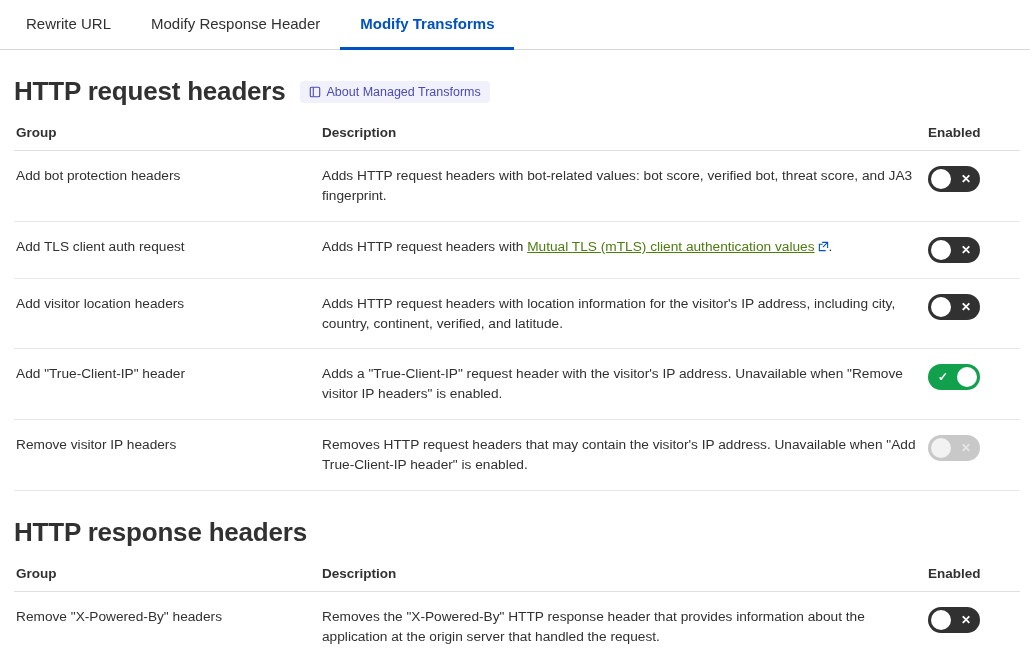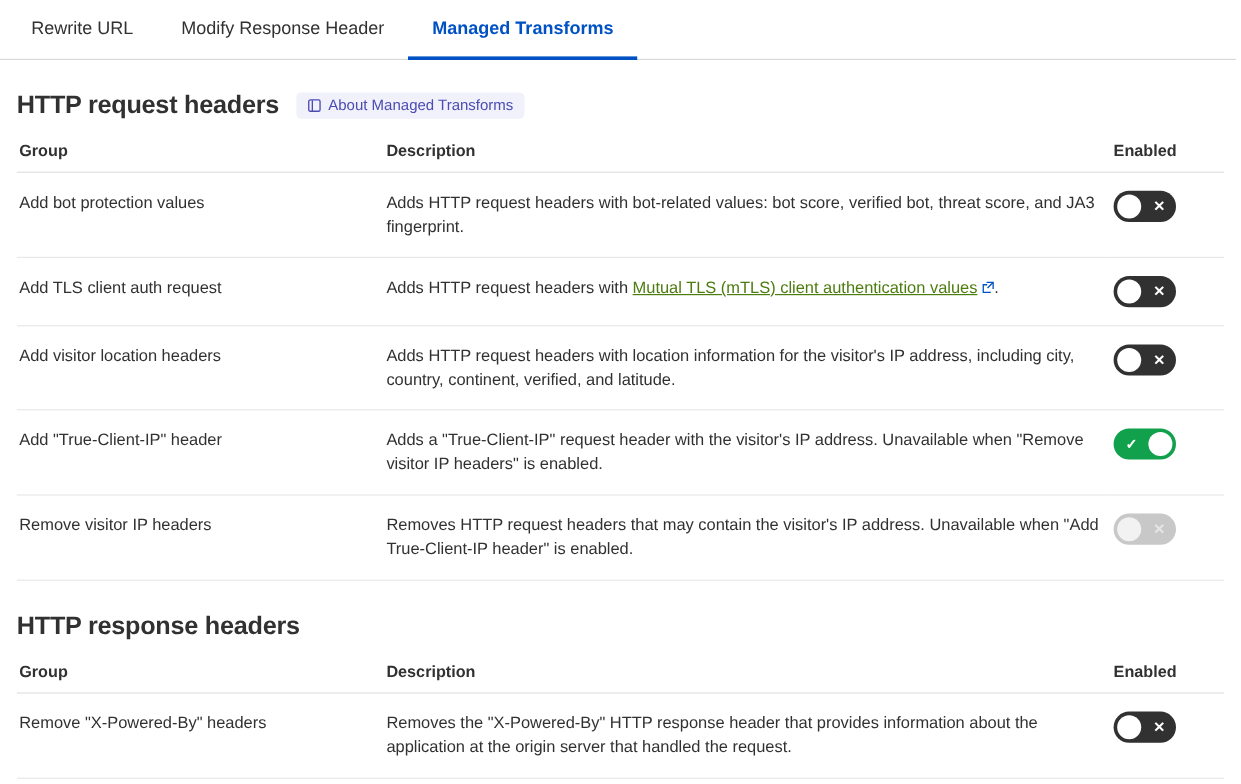--- a/index.html
+++ b/index.html
@@ -40,21 +40,21 @@
 
   
   .section { padding: 0 14px; }
   .section-head {
     display: flex;
     align-items: center;
     gap: 14px;
     margin: 26px 0 14px 0;
   }
   .section-title {
-    font-size: 21px;
+    font-size: 26px;
     font-weight: bold;
     color: #313131;
     letter-spacing: -0.2px;
   }
   .pill {
     display: inline-flex;
     align-items: center;
     gap: 6px;
     background: #f1f1fb;
     border-radius: 4px;
@@ -143,21 +143,21 @@
 <div class="page">
 
   <div class="tabbar">
     <div class="tab">
       <span>Rewrite URL</span>
     </div>
     <div class="tab">
       <span>Modify Response Header</span>
     </div>
     <div class="tab active">
-      <span>Managed Transforms</span>
+      <span>Modify Transforms</span>
     </div>
   </div>
 
   <div class="section">
     <div class="section-head">
       <div class="section-title">HTTP request headers</div>
       <div class="pill">
         <span class="bookicon">
           <svg width="12" height="12" viewBox="0 0 14 14" aria-hidden="true">
             <rect x="1.5" y="1.5" width="11" height="11" rx="1.5" fill="none" stroke="#4b4bb3" stroke-width="1.3"></rect>
@@ -171,21 +171,21 @@
     <table class="mt">
       <thead>
         <tr>
           <th class="col-group">Group</th>
           <th class="col-desc">Description</th>
           <th class="col-en">Enabled</th>
         </tr>
       </thead>
       <tbody>
         <tr>
-          <td class="col-group">Add bot protection values</td>
+          <td class="col-group">Add bot protection headers</td>
           <td class="col-desc desc">Adds HTTP request headers with bot-related values: bot score, verified bot, threat score, and JA3 fingerprint.</td>
           <td class="col-en">
             <span class="toggle">
               <span class="knob"></span>
               <span class="mark">✕</span>
             </span>
           </td>
         </tr>
 
         <tr>

